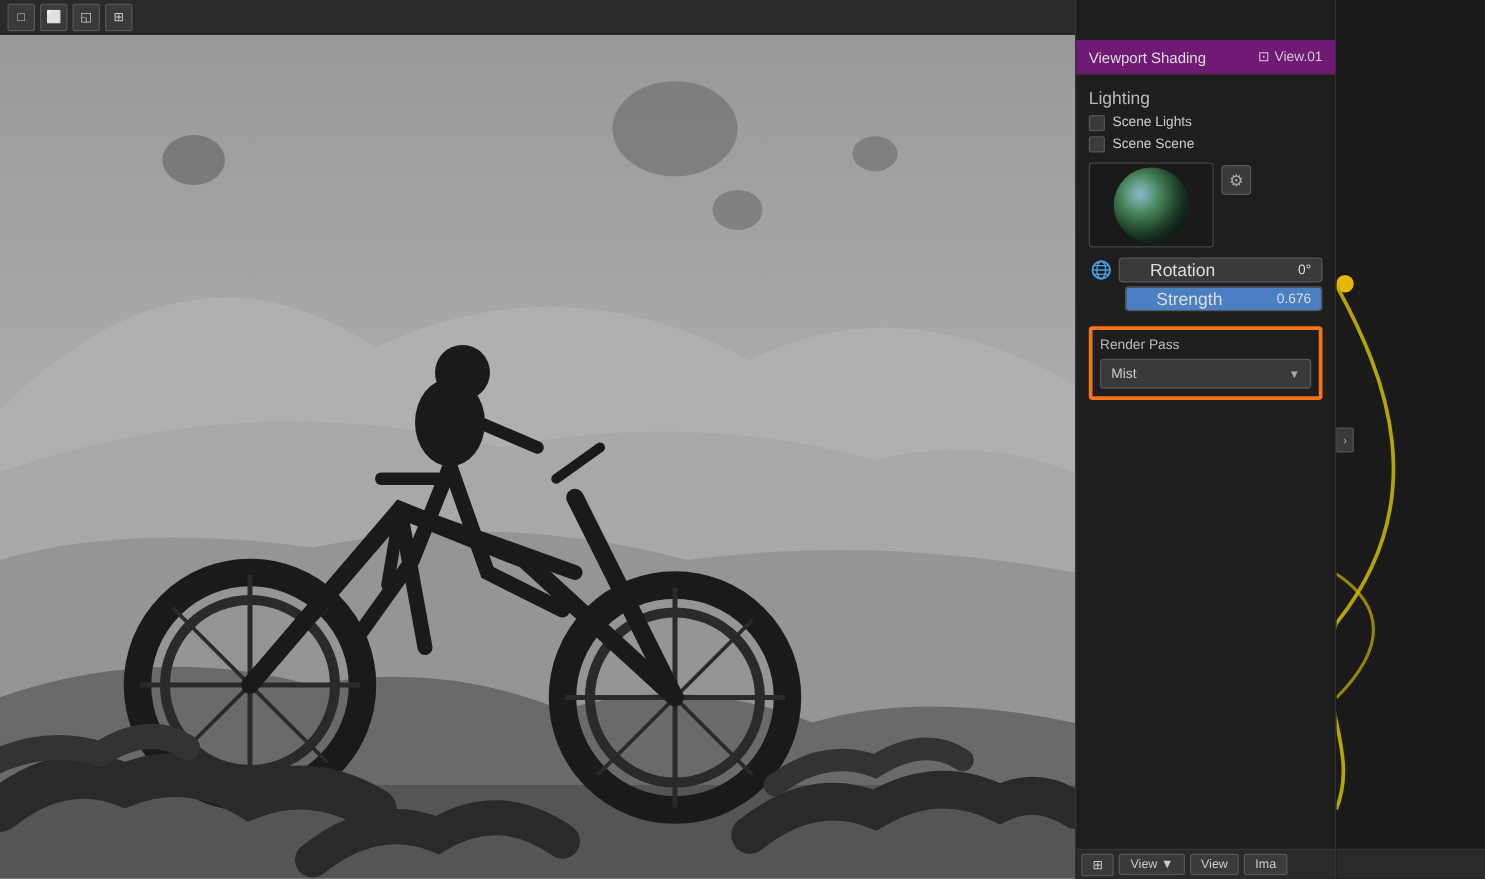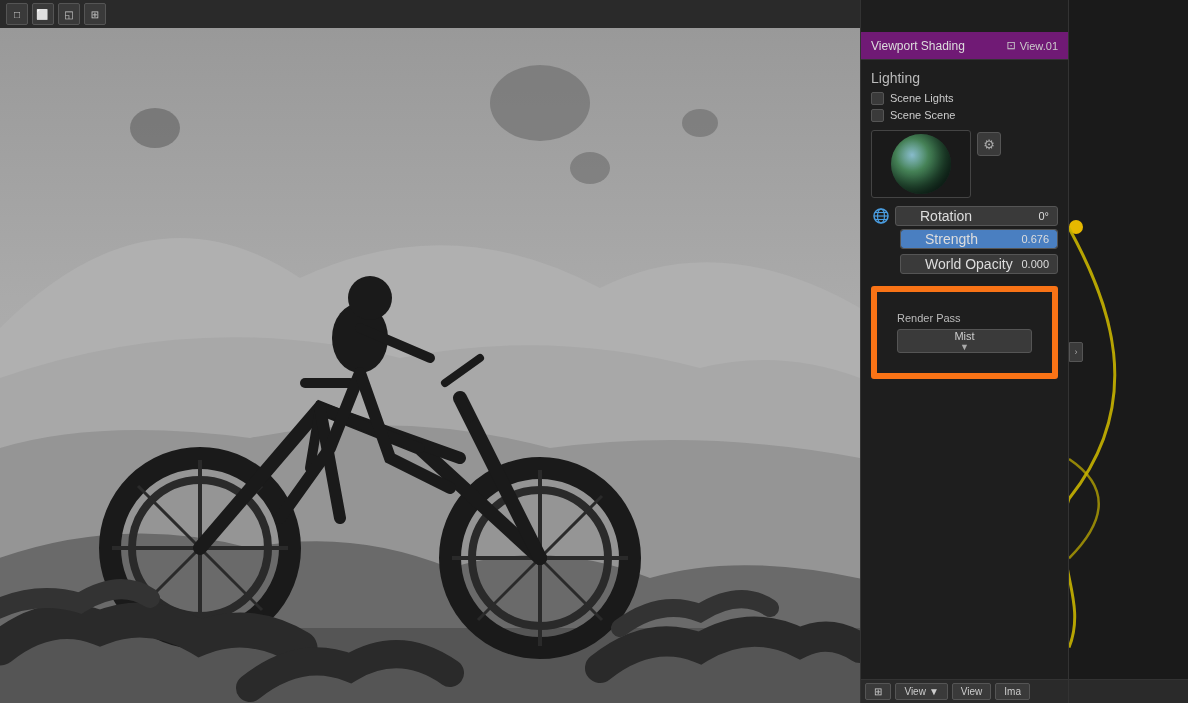--- a/index.html
+++ b/index.html
@@ -243,44 +243,43 @@
     .globe-icon-wrap {
       width: 20px;
       height: 20px;
       display: flex;
       align-items: center;
       justify-content: center;
     }
 
     
     .render-pass-section {
-      border: 6px solid #f97316;
+      border: 3px solid #f97316;
       border-radius: 3px;
-      padding: 20px;
+      padding: 6px;
       margin-top: 10px;
     }
 
     .render-pass-label {
       font-size: 11px;
       color: #bbb;
       margin-bottom: 5px;
     }
 
     .dropdown-select {
       width: 100%;
       height: 24px;
       background: #3a3a3a;
       border: 1px solid #555;
       border-radius: 3px;
       display: flex;
       align-items: center;
       justify-content: space-between;
       padding: 0 8px;
       cursor: pointer;
-      flex-direction: column;
     }
 
     .dropdown-text {
       font-size: 11px;
       color: #ccc;
     }
 
     .dropdown-arrow {
       font-size: 9px;
       color: #aaa;
@@ -486,27 +485,20 @@
       </div>
 
       <div class="field-row">
         <div class="field-bar">
           <div class="field-bar-fill" style="width: 100%;"></div>
           <span class="field-bar-label">Strength</span>
           <span class="field-bar-value">0.676</span>
         </div>
       </div>
 
-      <div class="field-row">
-        <div class="field-bar no-fill">
-          <div class="field-bar-fill" style="width: 0%;"></div>
-          <span class="field-bar-label">World Opacity</span>
-          <span class="field-bar-value">0.000</span>
-        </div>
-      </div>
 
 
       <div class="render-pass-section">
         <div class="render-pass-label">Render Pass</div>
         <div class="dropdown-select">
           <span class="dropdown-text">Mist</span>
           <span class="dropdown-arrow">▼</span>
         </div>
       </div>
     </div>

